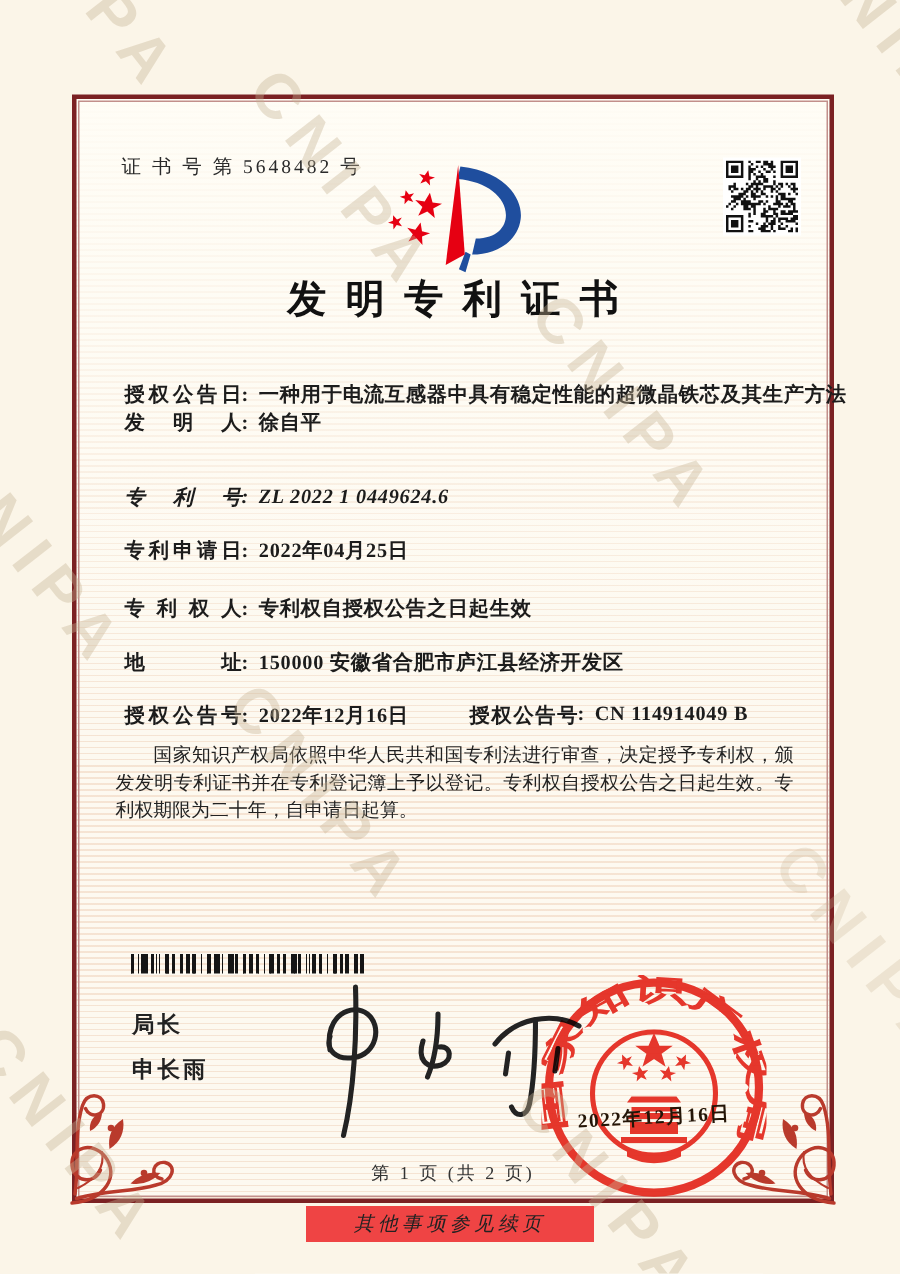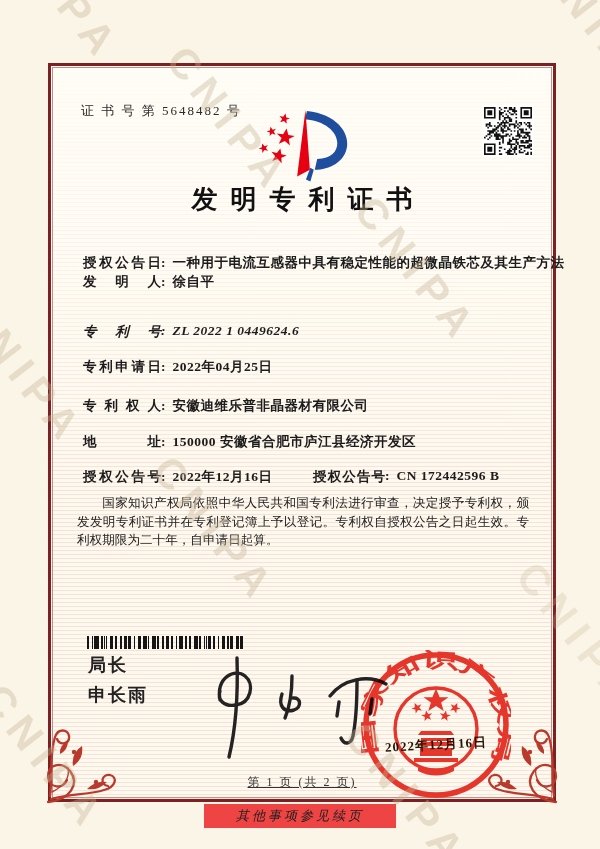--- a/index.html
+++ b/index.html
@@ -50,35 +50,35 @@
     font-size:12.6px;line-height:18.6px;text-align:justify;color:#222;
   }
   .paras p{margin:0;text-indent:2em;}
   .barcode{
     position:absolute;left:36px;top:570px;width:158px;height:13px;
     background-image:
       repeating-linear-gradient(90deg,#151515 0 2px,rgba(0,0,0,0) 2px 5px,#151515 5px 6px,rgba(0,0,0,0) 6px 9px,#151515 9px 12px,rgba(0,0,0,0) 12px 14px),
       repeating-linear-gradient(90deg,#151515 0 1px,rgba(0,0,0,0) 1px 7px,#151515 7px 9px,rgba(0,0,0,0) 9px 17px);
   }
   .director{
-    position:absolute;left:37px;top:584px;
-    font-family:Liberation Sans, sans-serif;
-    font-weight:bold;font-size:18px;color:#222;line-height:30px;letter-spacing:2px;
+    position:absolute;left:37px;top:604px;
+    font-family:Liberation Mono, monospace;
+    font-weight:bold;font-size:15px;color:#222;line-height:30px;letter-spacing:2px;
   }
   .signature{position:absolute;left:155px;top:584px;width:200px;height:115px;}
   .seal{position:absolute;left:310px;top:584px;width:150px;height:150px;mix-blend-mode:multiply;}
   .seal svg{position:absolute;inset:0;}
   .seal-date{
     position:absolute;left:0;top:86px;width:150px;text-align:center;
     font-size:13px;font-weight:bold;color:#241507;letter-spacing:1px;
     transform:rotate(-3deg);
   }
   .page-info{
     position:absolute;left:0;top:708px;width:100%;text-align:center;
-    font-size:12px;letter-spacing:2px;color:#333;text-decoration:underline;
+    font-size:12px;letter-spacing:2px;color:#333;
   }
   .corner{position:absolute;bottom:-9px;width:112px;height:114px;z-index:4;}
   .corner.bl{left:-11px;}
   .corner.br{right:-11px;transform:scaleX(-1);}
   .footer-note{
     position:absolute;left:50%;top:804px;transform:translateX(-50%);z-index:3;
     background:#ef4444;padding:3px 32px;
     font-size:13px;font-style:italic;letter-spacing:3px;color:#222;
   }
 </style>
@@ -132,29 +132,29 @@
       <div class="frow r2">
         <span class="flabel">发明人</span><span class="fcolon">:</span><span class="fvalue">徐自平</span>
       </div>
       <div class="frow r3">
         <span class="flabel">专利号</span><span class="fcolon">:</span><span class="fvalue">ZL 2022 1 0449624.6</span>
       </div>
       <div class="frow r4">
         <span class="flabel">专利申请日</span><span class="fcolon">:</span><span class="fvalue">2022年04月25日</span>
       </div>
       <div class="frow r5">
-        <span class="flabel">专利权人</span><span class="fcolon">:</span><span class="fvalue">安徽迪维乐普非晶器材有限公司</span>
+        <span class="flabel">专利权人</span><span class="fcolon">:</span><span class="fvalue">专利权自授权公告之日起生效</span>
       </div>
       <div class="frow r6">
         <span class="flabel">地址</span><span class="fcolon">:</span><span class="fvalue">150000 安徽省合肥市庐江县经济开发区</span>
       </div>
       <div class="frow r7">
         <span class="flabel">授权公告号</span><span class="fcolon">:</span><span class="fvalue">2022年12月16日</span>
         <span class="col2">
-          <span class="flabel">授权公告号</span><span class="fcolon">:</span><span class="fvalue">CN 172442596 B</span>
+          <span class="flabel">授权公告号</span><span class="fcolon">:</span><span class="fvalue">CN 114914049 B</span>
         </span>
       </div>
     </div>
 
     <div class="paras">
       <p>国家知识产权局依照中华人民共和国专利法进行审查，决定授予专利权，颁发发明专利证书并在专利登记簿上予以登记。专利权自授权公告之日起生效。专利权期限为二十年，自申请日起算。</p>
     </div>
 
     <div class="barcode"></div>
 

